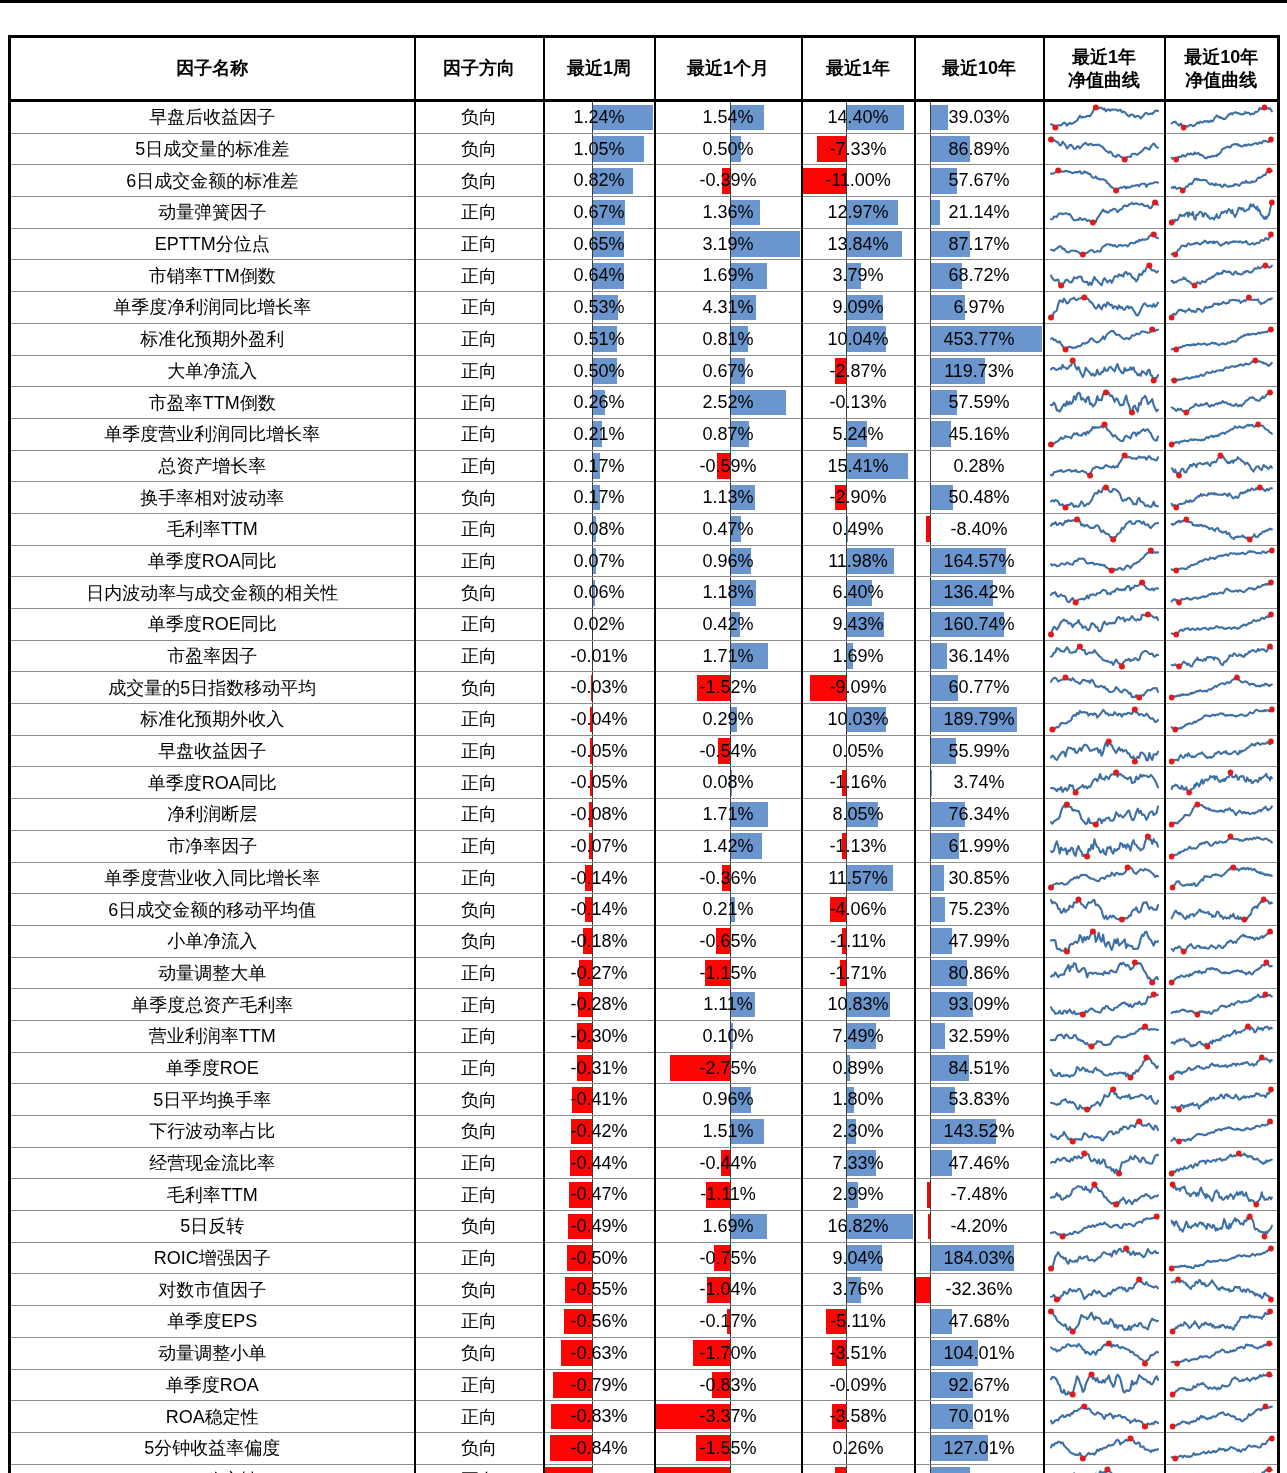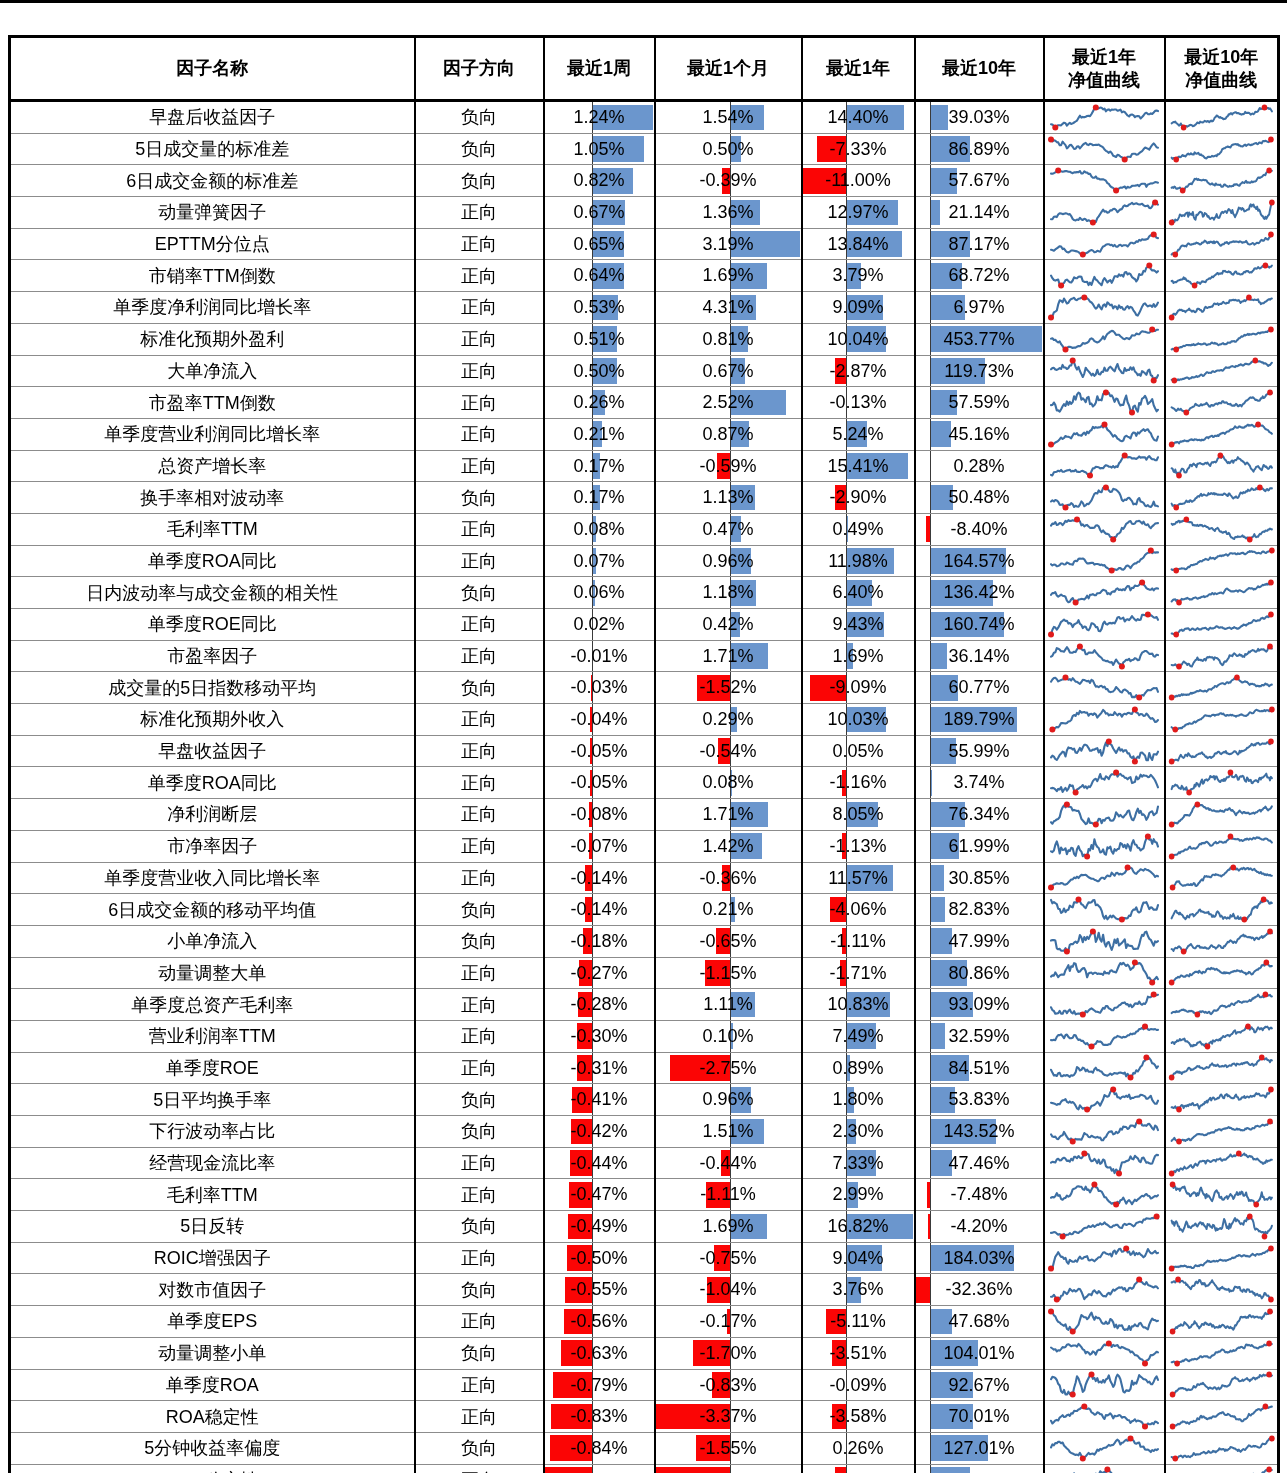--- a/index.html
+++ b/index.html
@@ -1224,21 +1224,21 @@
             <div class="cellbox">
               <div class="bar" style="left: 24.95%; width: 14.59%; background: rgb(251, 5, 5);"></div>
               <div class="axisline" style="left: 39.54%; background: rgb(58, 58, 58);"></div>
               <span class="num">-4.06%</span>
             </div>
           </td>
           <td class="c-val">
             <div class="cellbox">
               <div class="bar" style="left: 11.65%; width: 11.96%; background: rgb(107, 150, 205);"></div>
               <div class="axisline" style="left: 11.65%; background: rgb(58, 58, 58);"></div>
-              <span class="num">82.83%</span>
+              <span class="num">75.23%</span>
             </div>
           </td>
           <td class="c-spark">
             <svg viewBox="0 0 119 29" preserveAspectRatio="none">
               <polyline points="6.0,4.9 7.4,8.3 8.9,7.1 10.3,8.2 11.8,9.1 13.2,13.8 14.7,14.1 16.1,17.9 17.6,16.8 19.0,13.5 20.5,17.1 21.9,15.2 23.4,14.7 24.8,10.7 26.2,11.7 27.7,12.4 29.1,7.4 30.6,7.3 32.0,7.6 33.5,4.5 34.9,6.1 36.4,9.2 37.8,9.9 39.3,12.0 40.7,13.1 42.1,9.9 43.6,7.3 45.0,7.6 46.5,7.3 47.9,5.4 49.4,5.1 50.8,10.2 52.3,9.6 53.7,11.0 55.2,12.5 56.6,15.6 58.1,21.2 59.5,23.6 60.9,20.8 62.4,24.4 63.8,22.7 65.3,20.7 66.7,22.4 68.2,20.5 69.6,22.1 71.1,23.5 72.5,24.1 74.0,24.3 75.4,23.4 76.9,24.5 78.3,23.2 79.7,23.1 81.2,23.4 82.6,23.2 84.1,20.5 85.5,21.0 87.0,16.3 88.4,14.6 89.9,14.8 91.3,12.4 92.8,16.6 94.2,17.5 95.6,16.5 97.1,11.0 98.5,7.5 100.0,7.8 101.4,7.1 102.9,10.6 104.3,14.1 105.8,12.3 107.2,12.8 108.7,14.8 110.1,14.5 111.6,14.7 113.0,10.1" fill="none" stroke="#3d6fa3" stroke-width="2.1" stroke-linejoin="round" stroke-linecap="round"></polyline>
               <circle cx="76.9" cy="24.5" r="3" fill="#e01b1b"></circle>
               <circle cx="33.5" cy="4.5" r="3" fill="#e01b1b"></circle>
             </svg>
           </td>
           <td class="c-spark">

